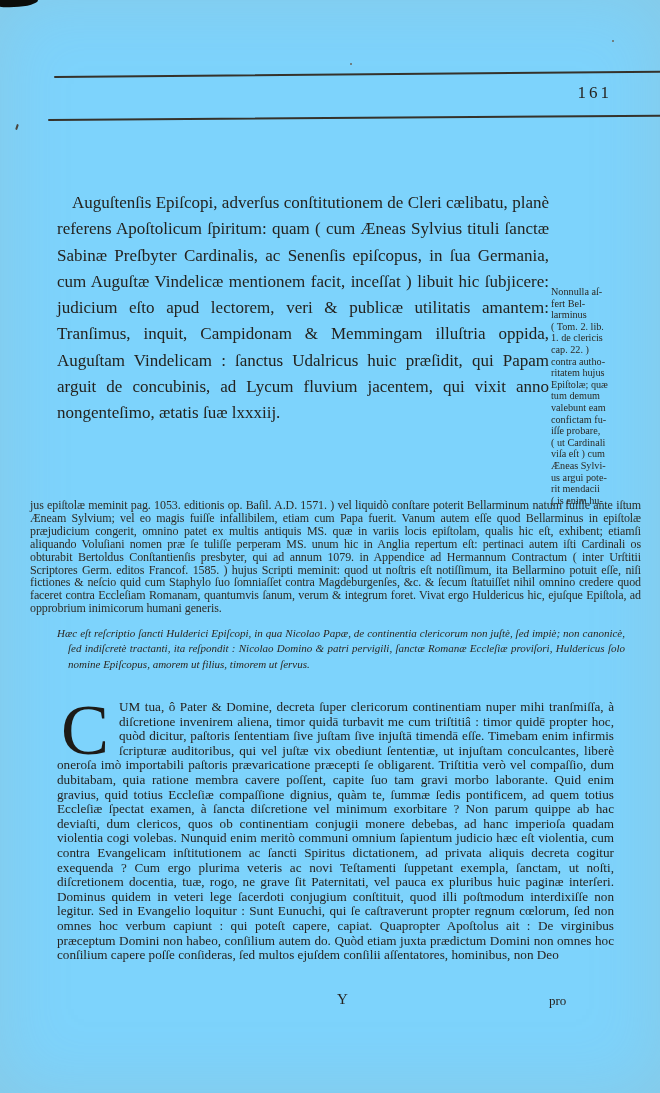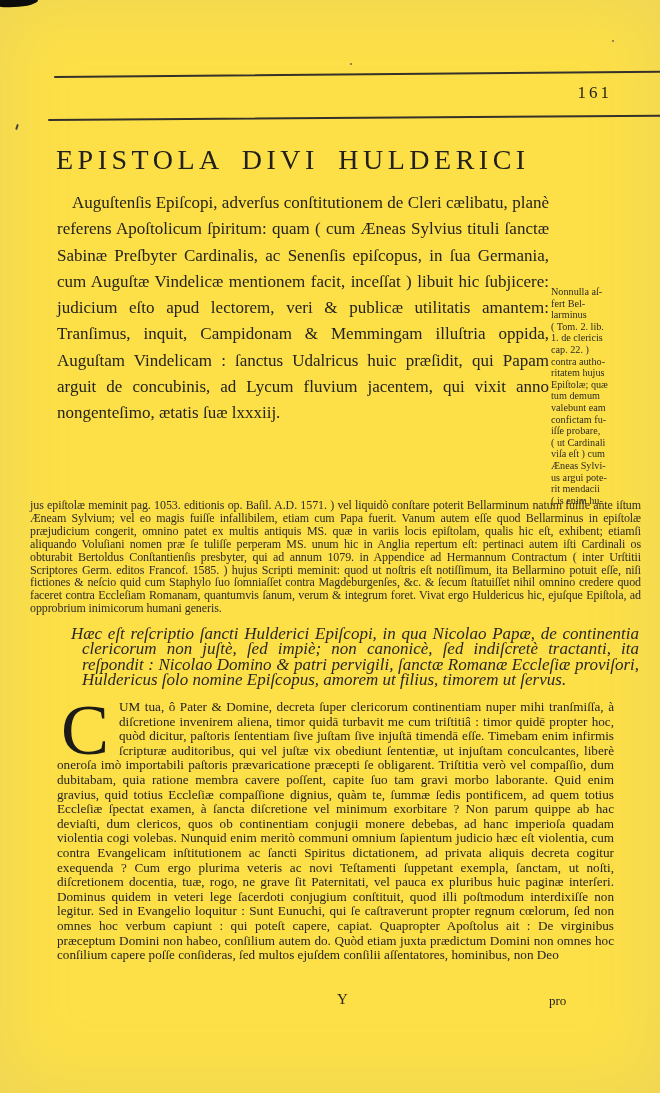--- a/index.html
+++ b/index.html
@@ -1,20 +1,20 @@
 <!DOCTYPE html>
 <html><head>
 <meta charset="utf-8">
 <style>
   html,body{margin:0;padding:0;background:#e8e6e0;}
   .page{
     position:relative;
     width:660px;height:1093px;
     margin:0 auto;
-    background:#fde047;
+    background:#7dd3fc;
     box-shadow:inset 0 0 70px rgba(175,170,152,.22);
     overflow:hidden;
     font-family:"Liberation Serif","DejaVu Serif",serif;
     color:#262320;
   }
   
   .corner-blob{position:absolute;left:-6px;top:-4px;width:44px;height:11px;background:#0c0c0a;border-radius:0 0 55% 35%;transform:rotate(-2deg);}
   .speck-1{position:absolute;left:16px;top:124px;width:2px;height:6px;background:#4a463e;transform:rotate(18deg);border-radius:1px;}
   .speck-2{position:absolute;left:612px;top:40px;width:2px;height:2px;background:#6b665c;border-radius:50%;}
   .speck-3{position:absolute;left:350px;top:63px;width:2px;height:2px;background:#6b665c;border-radius:50%;}
@@ -38,22 +38,22 @@
     color:#2c2923;
   }
   
   .footnote{
     position:absolute;left:30px;top:499px;width:611px;margin:0;
     font-size:12px;line-height:12.9px;letter-spacing:-0.1px;text-align:justify;
     color:#2e2b25;
   }
   
   .rescript{
-    position:absolute;left:71px;top:626px;width:557px;margin:0;
-    font-style:italic;font-size:17px;line-height:15.3px;text-align:justify;
+    position:absolute;left:57px;top:626px;width:557px;margin:0;
+    font-style:italic;font-size:11px;line-height:15.3px;text-align:justify;
     padding-left:11px;text-indent:-11px;
     color:#2a2722;
   }
   
   .letter{
     position:absolute;left:57px;top:700px;width:557px;
     font-size:13.2px;line-height:14.6px;text-align:justify;
     color:#262320;
   }
   .dropcap{
@@ -72,21 +72,20 @@
 
   <div class="corner-blob"></div>
   <div class="speck-1"></div>
   <div class="speck-2"></div>
   <div class="speck-3"></div>
 
   <div class="rule rule-top"></div>
   <div class="page-number">161</div>
   <div class="rule rule-second"></div>
 
-  <h1 class="title">EPISTOLA DIVI HULDERICI</h1>
 
   <p class="argument">Auguſtenſis Epiſcopi, adverſus conſtitutionem de Cleri cælibatu, planè referens Apoſtolicum ſpiritum: quam ( cum Æneas Sylvius tituli ſanctæ Sabinæ Preſbyter Cardinalis, ac Senenſis epiſcopus, in ſua Germania, cum Auguſtæ Vindelicæ mentionem facit, inceſſat ) libuit hic ſubjicere: judicium eſto apud lectorem, veri &amp; publicæ utilitatis amantem: Tranſimus, inquit, Campidonam &amp; Memmingam illuſtria oppida, Auguſtam Vindelicam : ſanctus Udalricus huic præſidit, qui Papam arguit de concubinis, ad Lycum fluvium jacentem, qui vixit anno nongenteſimo, ætatis ſuæ lxxxiij.</p>
 
   <div class="margin-note">Nonnulla aſ-
 fert Bel-
 larminus
 ( Tom. 2. lib.
 1. de clericis
 cap. 22. )
 contra autho-

